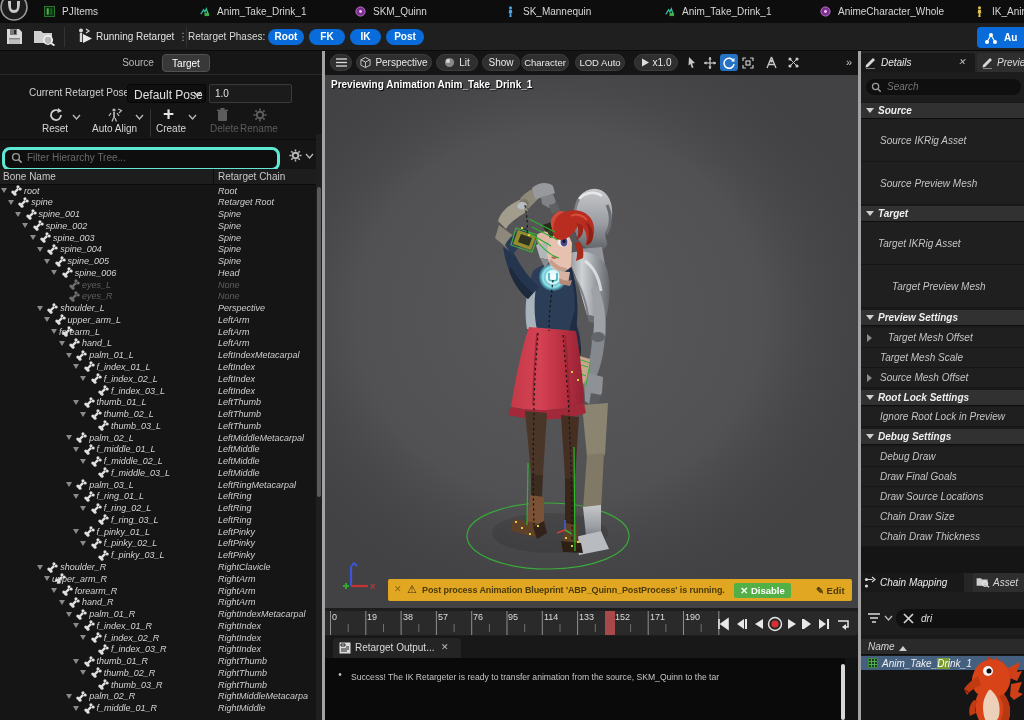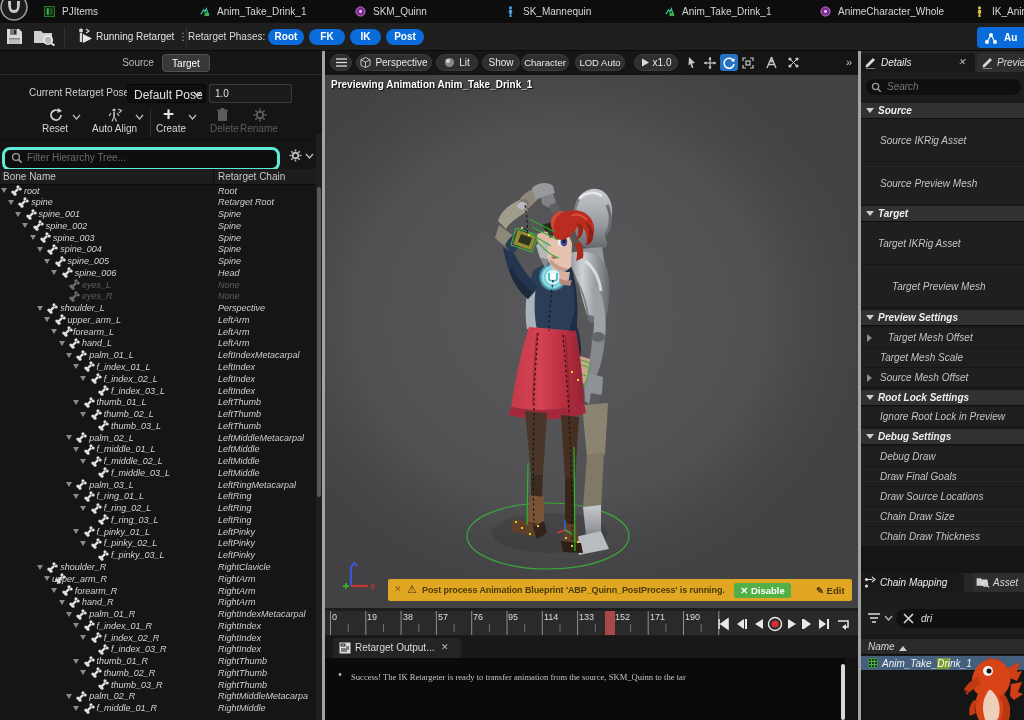--- a/index.html
+++ b/index.html
@@ -325,21 +325,21 @@
             <use href="#boneg"></use>
           </svg>
           <span class="bn" style="left:67.5px">upper_arm_L</span>
           <span class="rc">LeftArm</span>
         </div>
 <div class="trow">
           <div class="exp" style="left:51.2px"></div>
           <svg class="boneic" style="left:61.8px" width="11" height="11" viewBox="0 0 12 12">
             <use href="#boneg"></use>
           </svg>
-          <span class="bn" style="left:73px">forearm_L</span>
+          <span class="bn" style="left:59px">forearm_L</span>
           <span class="rc">LeftArm</span>
         </div>
 <div class="trow">
           <div class="exp" style="left:58.5px"></div>
           <svg class="boneic" style="left:69.0px" width="11" height="11" viewBox="0 0 12 12">
             <use href="#boneg"></use>
           </svg>
           <span class="bn" style="left:82.0px">hand_L</span>
           <span class="rc">LeftArm</span>
         </div>
@@ -927,21 +927,21 @@
     <div class="abs" style="left:8px;top:2px;width:128px;height:20px;background:#242424;border-radius:3px 3px 0 0">
       <svg class="abs" style="left:6px;top:4px" width="12" height="12" viewBox="0 0 12 12">
           <rect x="0.5" y="0.5" width="11" height="11" fill="#ddd"></rect>
           <path d="M2 2 h4 v2 h-4 Z M7 5 h3 M2 7 h8 M2 9 h6" stroke="#222" stroke-width="1" fill="none"></path>
         </svg>
       <span class="abs" style="left:22px;top:4px;font-size:10px;color:#dadada">Retarget Output...</span>
       <span class="abs" style="left:108px;top:4px;font-size:9px;color:#bbb">✕</span>
     </div>
     <div class="abs" style="left:0;top:22px;width:520px;height:62px;background:#0a0a0a"></div>
     <div class="abs" style="left:12px;top:34px;font-size:10px;color:#c4c4c4;font-family:'Liberation Mono',monospace">•</div>
-    <div class="abs" style="left:26px;top:36px;font-size:8.6px;letter-spacing:0px;color:#c4c4c4;font-family:Liberation Serif, serif;white-space:nowrap;overflow:hidden;width:500px">Success! The IK Retargeter is ready to transfer animation from the source, SKM_Quinn to the tar</div>
+    <div class="abs" style="left:26px;top:36px;font-size:8.6px;letter-spacing:0px;color:#c4c4c4;font-family:Liberation Sans, sans-serif;white-space:nowrap;overflow:hidden;width:500px">Success! The IK Retargeter is ready to transfer animation from the source, SKM_Quinn to the tar</div>
     <div class="abs" style="left:516px;top:28px;width:4px;height:56px;background:#d8d8d8;border-radius:2px"></div>
   </div>
   <div id="rightpanel">
     <div class="abs" style="left:0;top:0;width:163px;height:21px;background:#262626"></div>
     <div class="abs" style="left:0;top:2px;width:114px;height:19px;background:#191919;border-radius:3px 3px 0 0">
       <svg class="abs" style="left:3px;top:3px" width="13" height="13" viewBox="0 0 13 13">
           <path d="M2 9 L9 2 L11 4 L4 11 L1.5 11.5 Z" fill="#d8d8d8"></path>
           <line x1="2" y1="13" x2="11" y2="13" stroke="#d8d8d8" stroke-width="1"></line>
         </svg>
       <span class="abs" style="left:20px;top:4px;font-size:10px;color:#ececec">Details</span>

